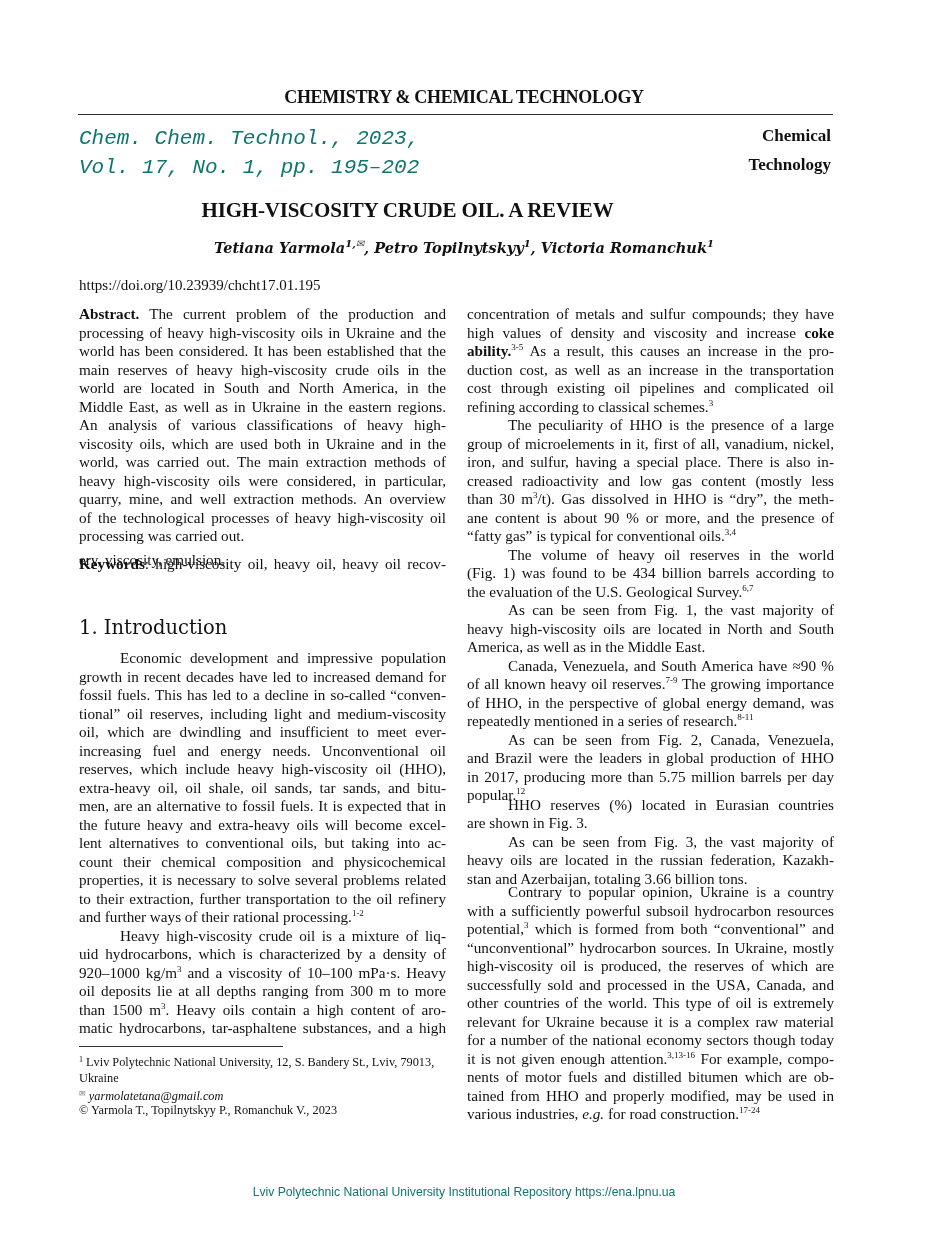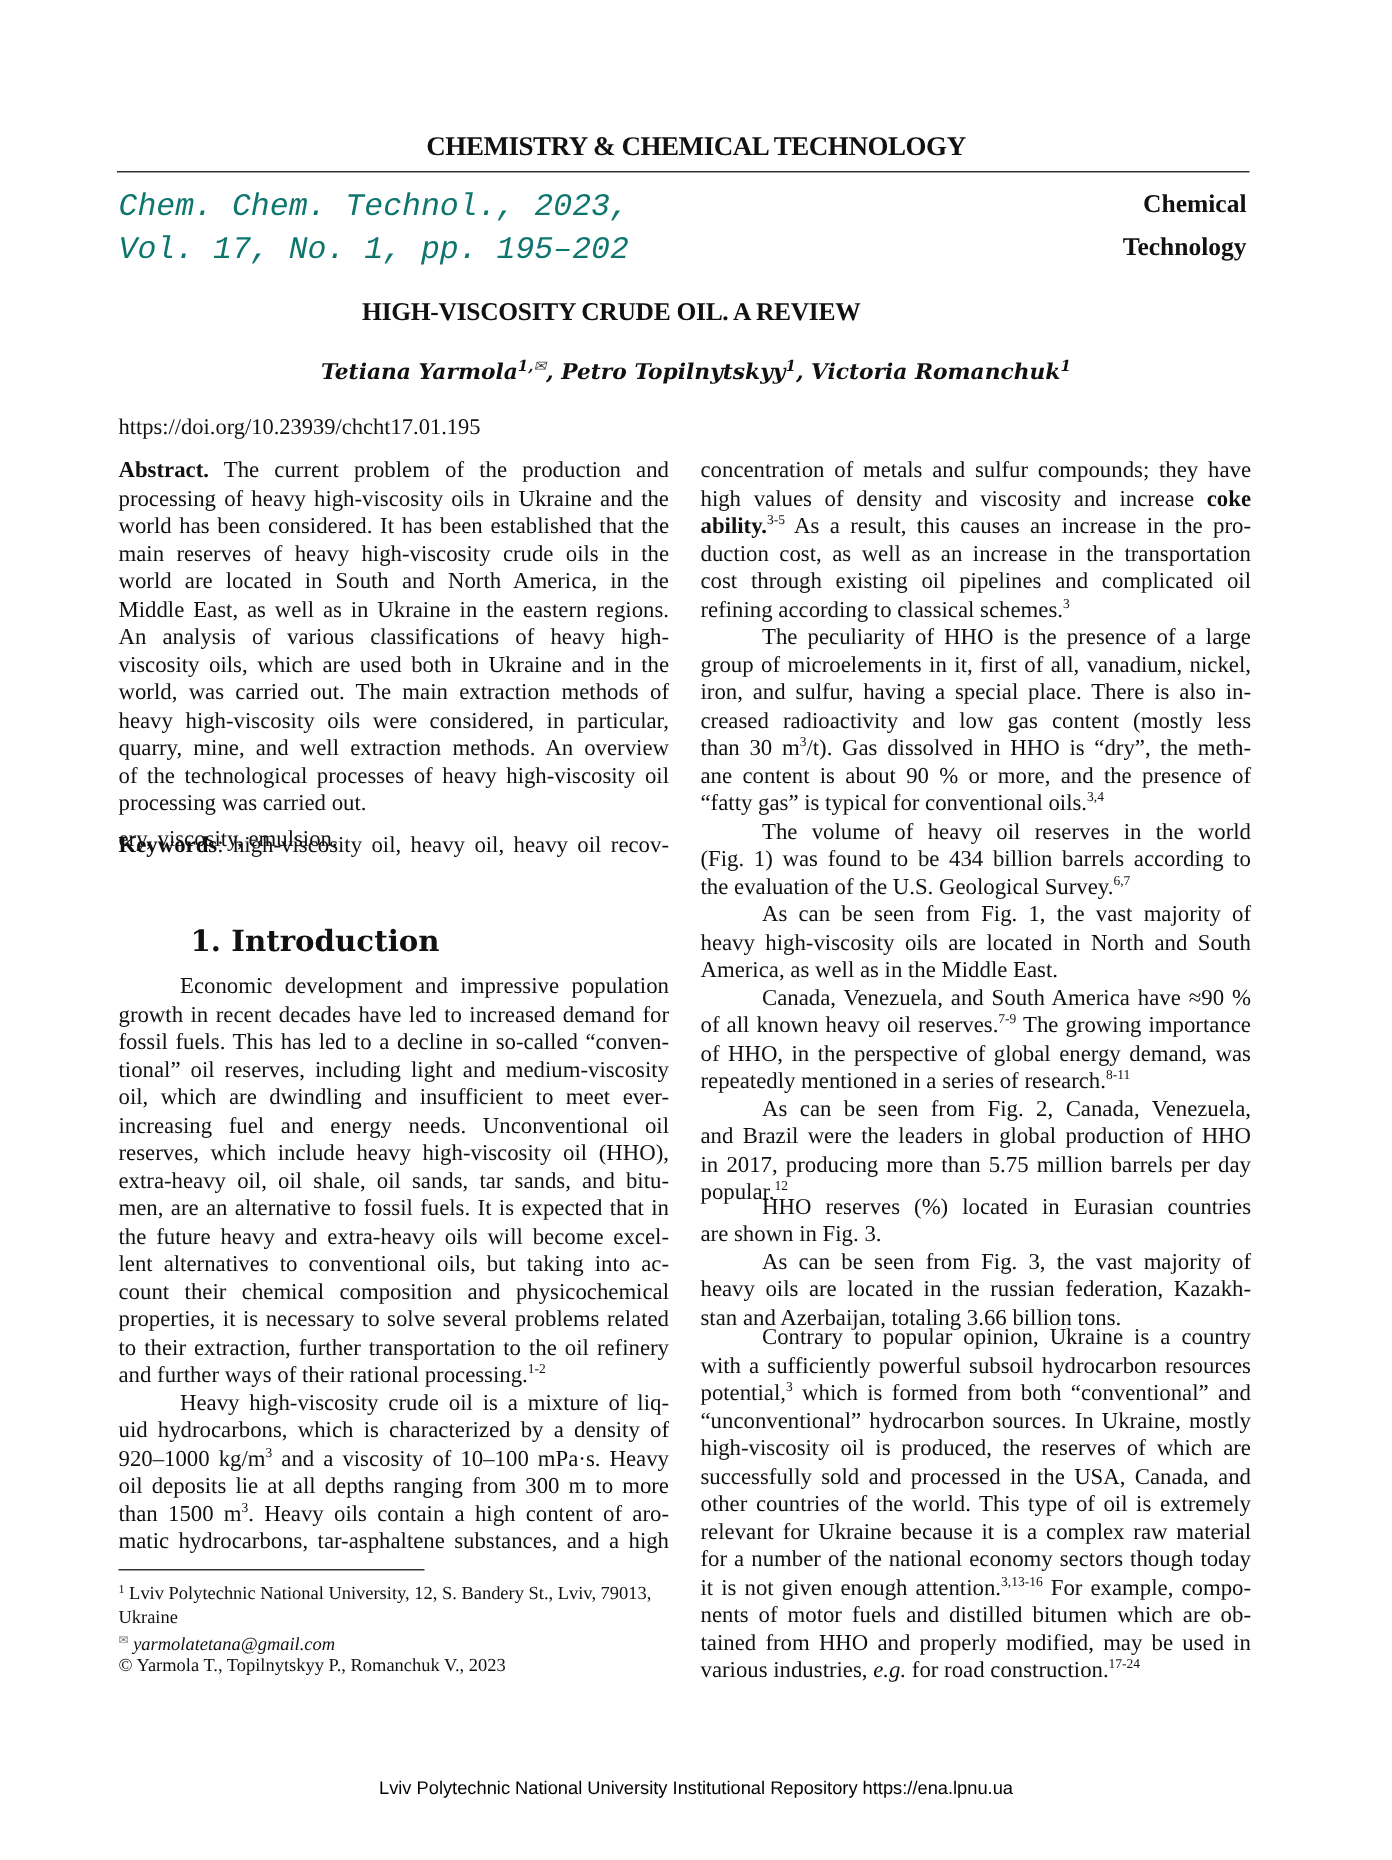--- a/index.html
+++ b/index.html
@@ -10,45 +10,45 @@
   }
   .header-rule { position: absolute; left: 78px; width: 755px; top: 114px; height: 0; border-top: 1px solid #333; }
   .citation { position: absolute; left: 79px; font-family: Liberation Mono, monospace; font-style: italic; font-size: 21px; color: #0f766e; }
   .cite-1 { top: 127px; }
   .cite-2 { top: 156px; }
   .section-label { position: absolute; right: 97px; font-family: Liberation Serif, serif; font-weight: bold; font-size: 17px; text-align: right; }
   .sect-1 { top: 126px; }
   .sect-2 { top: 155px; }
   .paper-title {
     position: absolute; left: 0; width: 815px; top: 198px; text-align: center;
-    font-family: "Liberation Serif", serif; font-weight: bold; font-size: 17px; letter-spacing: -0.2px;
+    font-family: "Liberation Serif", serif; font-weight: bold; font-size: 21px; letter-spacing: -0.2px;
   }
   .authors {
     position: absolute; left: 0; width: 928px; top: 238px; text-align: center;
     font-family: "DejaVu Serif", serif; font-style: italic; font-weight: bold; font-size: 14.5px;
   }
   .authors sup { font-size: 10px; }
   .mail-icon { display: inline-block; font-size: 10px; vertical-align: super; font-weight: normal; color: #444; }
   .doi { position: absolute; left: 79px; top: 277px; font-family: "Liberation Serif", serif; font-size: 15px; }
   .col { position: absolute; width: 367px; font-family: "Liberation Serif", serif; font-size: 15.2px; line-height: 18.5px; }
   .col-left { left: 79px; }
   .col-right { left: 467px; }
   .line { position: absolute; left: 0; width: 367px; white-space: nowrap; text-align: justify; text-align-last: justify; }
   .line.last { text-align-last: left; }
   .line.indent { padding-left: 41px; width: 326px; }
   .line sup { font-size: 9px; line-height: 0; vertical-align: 6px; }
   .bold { font-weight: bold; }
-  .intro-heading { position: absolute; left: 79px; top: 616px; font-family: "DejaVu Serif", serif; font-weight: bold; font-size: 19.5px; margin-left: 48px; }
+  .intro-heading { position: absolute; left: 79px; top: 616px; font-family: "DejaVu Serif", serif; font-weight: normal; font-size: 19.5px; }
   .footnote-rule { position: absolute; left: 79px; top: 1046px; width: 204px; border-top: 1px solid #333; }
   .footnotes { position: absolute; left: 79px; width: 367px; top: 1054px; font-family: "Liberation Serif", serif; font-size: 12.3px; line-height: 16px; }
   .footnotes .fline { position: absolute; left: 0; white-space: nowrap; }
   .footnotes sup { font-size: 8px; vertical-align: 4px; line-height: 0; }
   .email { font-style: italic; }
   .email-icon { font-size: 8px; color: #777; vertical-align: 4px; }
-  .repo-footer { position: absolute; left: 0; width: 928px; top: 1185px; text-align: center; font-family: "Liberation Sans", sans-serif; font-size: 12.2px; color: #000000; }
+  .repo-footer { position: absolute; left: 0; width: 928px; top: 1185px; text-align: center; font-family: "Liberation Sans", sans-serif; font-size: 12.2px; color: #0f766e; }
 </style>
 </head>
 <body>
 
 <div class="journal-header">CHEMISTRY &amp; CHEMICAL TECHNOLOGY</div>
 <div class="header-rule"></div>
 
 <div class="citation cite-1">Chem. Chem. Technol., 2023,</div>
 <div class="citation cite-2">Vol. 17, No. 1, pp. 195–202</div>
 <div class="section-label sect-1">Chemical</div>

